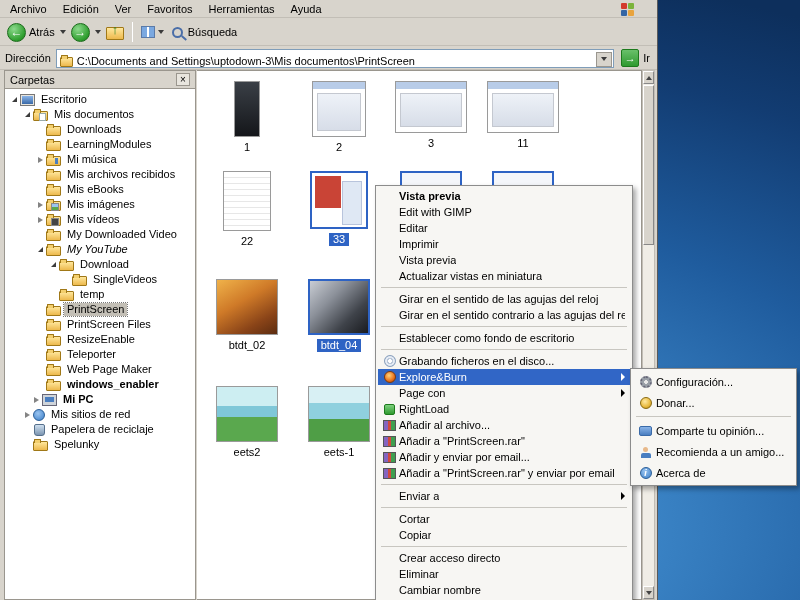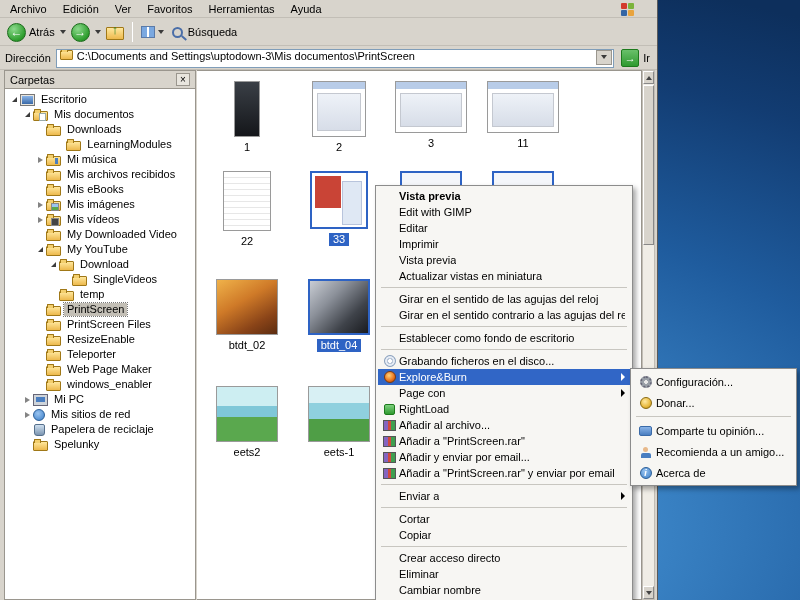--- a/index.html
+++ b/index.html
@@ -37,21 +37,21 @@
     background:linear-gradient(#ffe79c,#edb94d);border:1px solid #a07817;}
   .up-icon::before{content:"↑";position:absolute;left:5px;top:-6px;font-weight:bold;color:#1c7a1c;font-size:13px;}
   .views-icon{width:14px;height:12px;border:1px solid #5a7aa8;background:
     linear-gradient(90deg,#7aa8e0 0 45%,#fff 45% 55%,#7aa8e0 55% 100%),
     linear-gradient(#7aa8e0 0 45%,#fff 45% 55%,#7aa8e0 55% 100%);}
   .mag-icon{position:relative;width:11px;height:11px;border:2px solid #4a6ea8;border-radius:50%;margin-right:2px;}
   .mag-icon::after{content:"";position:absolute;left:7px;top:8px;width:6px;height:2px;background:#4a6ea8;transform:rotate(40deg);}
 
   .addressbar{position:absolute;left:0;top:47px;width:100%;height:23px;display:flex;align-items:center;
     padding:0 5px;gap:5px;border-bottom:1px solid #c2beb6;}
-  .addr-input{flex:1;height:19px;background:#fff;border:1px solid #7f9db9;display:flex;align-items:flex-start;
+  .addr-input{flex:1;height:19px;background:#fff;border:1px solid #7f9db9;display:flex;align-items:flex-end;
     padding:0 1px 0 3px;gap:4px;overflow:hidden;}
   .addr-path{white-space:nowrap;overflow:hidden;flex:1;}
   .addr-drop{width:16px;height:15px;background:var(--window-face,#d8d4cc);border:1px solid #9a968e;
     display:flex;align-items:center;justify-content:center;flex:none;}
   .small-folder{width:13px;height:10px;position:relative;flex:none;border-radius:1px;
     background:linear-gradient(#ffe79c,#edb94d);border:1px solid #a07817;}
   .small-folder::before{content:"";position:absolute;top:-3px;left:0;width:5px;height:3px;
     background:#f3cf6e;border:1px solid #a07817;border-bottom:none;border-radius:1px 1px 0 0;}
   .go-btn{display:flex;align-items:center;gap:4px;padding:0 2px;}
   .go-icon{width:18px;height:18px;border:1px solid #1c7a1c;border-radius:2px;color:#fff;text-align:center;
@@ -236,21 +236,21 @@
                 <i class="exp-expanded"></i>
               </span>
               <span class="ico ico-folder-docs"></span>
               <span class="tree-label">Mis documentos</span>
             </div>
             <div class="tree-row" style="padding-left: 30px;">
               <span class="exp"></span>
               <span class="ico ico-folder"></span>
               <span class="tree-label">Downloads</span>
             </div>
-            <div class="tree-row" style="padding-left: 30px; justify-content: center;">
+            <div class="tree-row" style="padding-left: 30px;">
               <span class="exp"></span>
               <span class="ico ico-folder"></span>
               <span class="tree-label">LearningModules</span>
             </div>
             <div class="tree-row" style="padding-left: 30px;">
               <span class="exp">
                 <i class="exp-collapsed"></i>
               </span>
               <span class="ico ico-folder-music"></span>
               <span class="tree-label">Mi música</span>
@@ -277,21 +277,21 @@
                 <i class="exp-collapsed"></i>
               </span>
               <span class="ico ico-folder-videos"></span>
               <span class="tree-label">Mis vídeos</span>
             </div>
             <div class="tree-row" style="padding-left: 30px;">
               <span class="exp"></span>
               <span class="ico ico-folder"></span>
               <span class="tree-label">My Downloaded Video</span>
             </div>
-            <div class="tree-row" style="padding-left: 30px;">
+            <div class="tree-row" style="padding-left: 30px; font-style: italic;">
               <span class="exp">
                 <i class="exp-expanded"></i>
               </span>
               <span class="ico ico-folder"></span>
               <span class="tree-label">My YouTube</span>
             </div>
             <div class="tree-row" style="padding-left: 43px;">
               <span class="exp">
                 <i class="exp-expanded"></i>
               </span>
@@ -326,26 +326,26 @@
             <div class="tree-row" style="padding-left: 30px;">
               <span class="exp"></span>
               <span class="ico ico-folder"></span>
               <span class="tree-label">Teleporter</span>
             </div>
             <div class="tree-row" style="padding-left: 30px;">
               <span class="exp"></span>
               <span class="ico ico-folder"></span>
               <span class="tree-label">Web Page Maker</span>
             </div>
-            <div class="tree-row" style="padding-left: 30px;">
+            <div class="tree-row" style="padding-left: 30px; font-weight: bold;">
               <span class="exp"></span>
               <span class="ico ico-folder"></span>
               <span class="tree-label">windows_enabler</span>
             </div>
-            <div class="tree-row" style="padding-left: 17px;">
+            <div class="tree-row" style="padding-left: 26px; font-weight: bold;">
               <span class="exp">
                 <i class="exp-collapsed"></i>
               </span>
               <span class="ico ico-computer"></span>
               <span class="tree-label">Mi PC</span>
             </div>
             <div class="tree-row" style="padding-left: 17px;">
               <span class="exp">
                 <i class="exp-collapsed"></i>
               </span>

